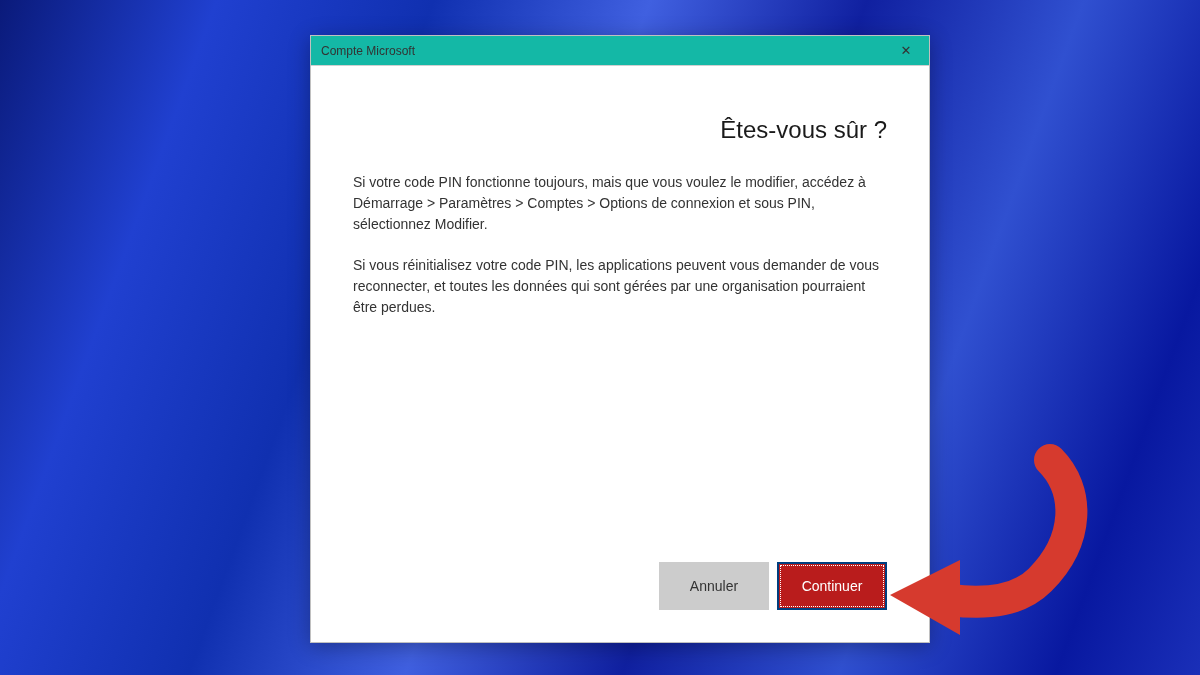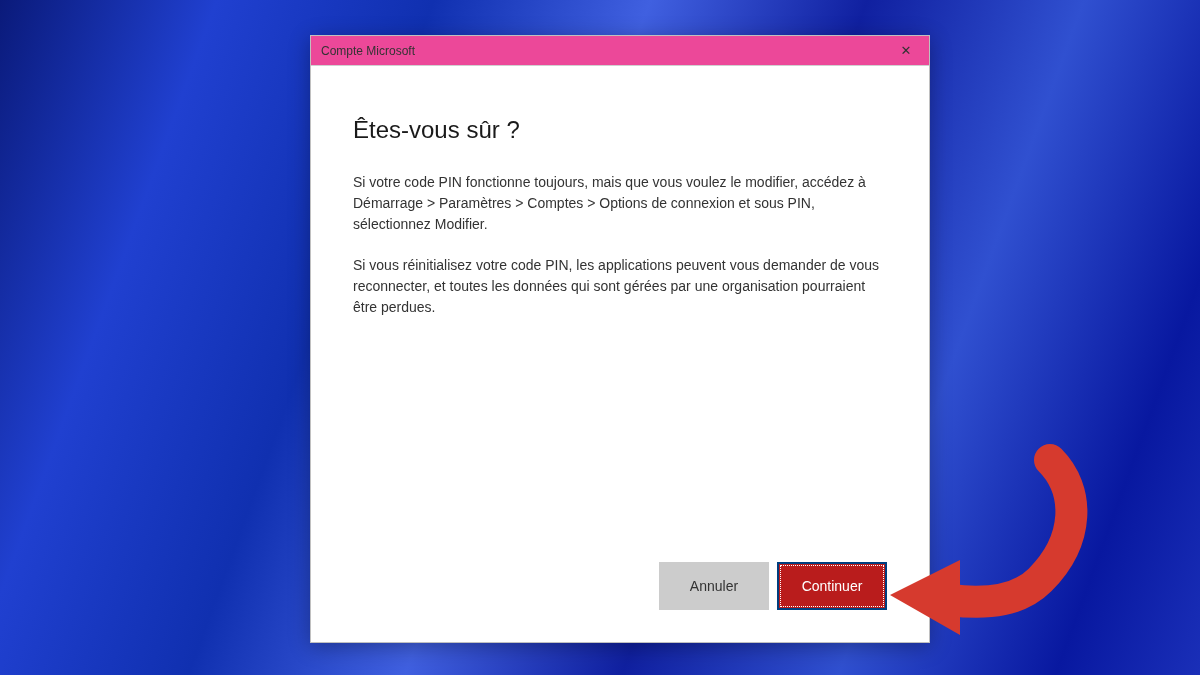--- a/index.html
+++ b/index.html
@@ -22,21 +22,21 @@
       width: 620px;
       height: 608px;
       background: #ffffff;
       border: 1px solid #c0c0c0;
       box-shadow: 0 4px 20px rgba(0,0,0,0.3);
       display: flex;
       flex-direction: column;
     }
     .titlebar {
       height: 30px;
-      background: #ec4899;
+      background: #14b8a6;
       border-bottom: 1px solid #d0d0d0;
       display: flex;
       align-items: center;
       justify-content: space-between;
       padding: 0 8px 0 10px;
     }
     .titlebar-title {
       font-size: 12px;
       color: #333;
     }
@@ -48,20 +48,21 @@
       justify-content: center;
       cursor: pointer;
       font-size: 13px;
       color: #333;
     }
     .content {
       flex: 1;
       padding: 50px 42px 20px 42px;
       display: flex;
       flex-direction: column;
+      align-items: flex-end;
     }
     .heading {
       font-size: 24px;
       font-weight: 400;
       color: #1a1a1a;
       margin-bottom: 28px;
     }
     .paragraph {
       font-size: 14px;
       color: #333;

